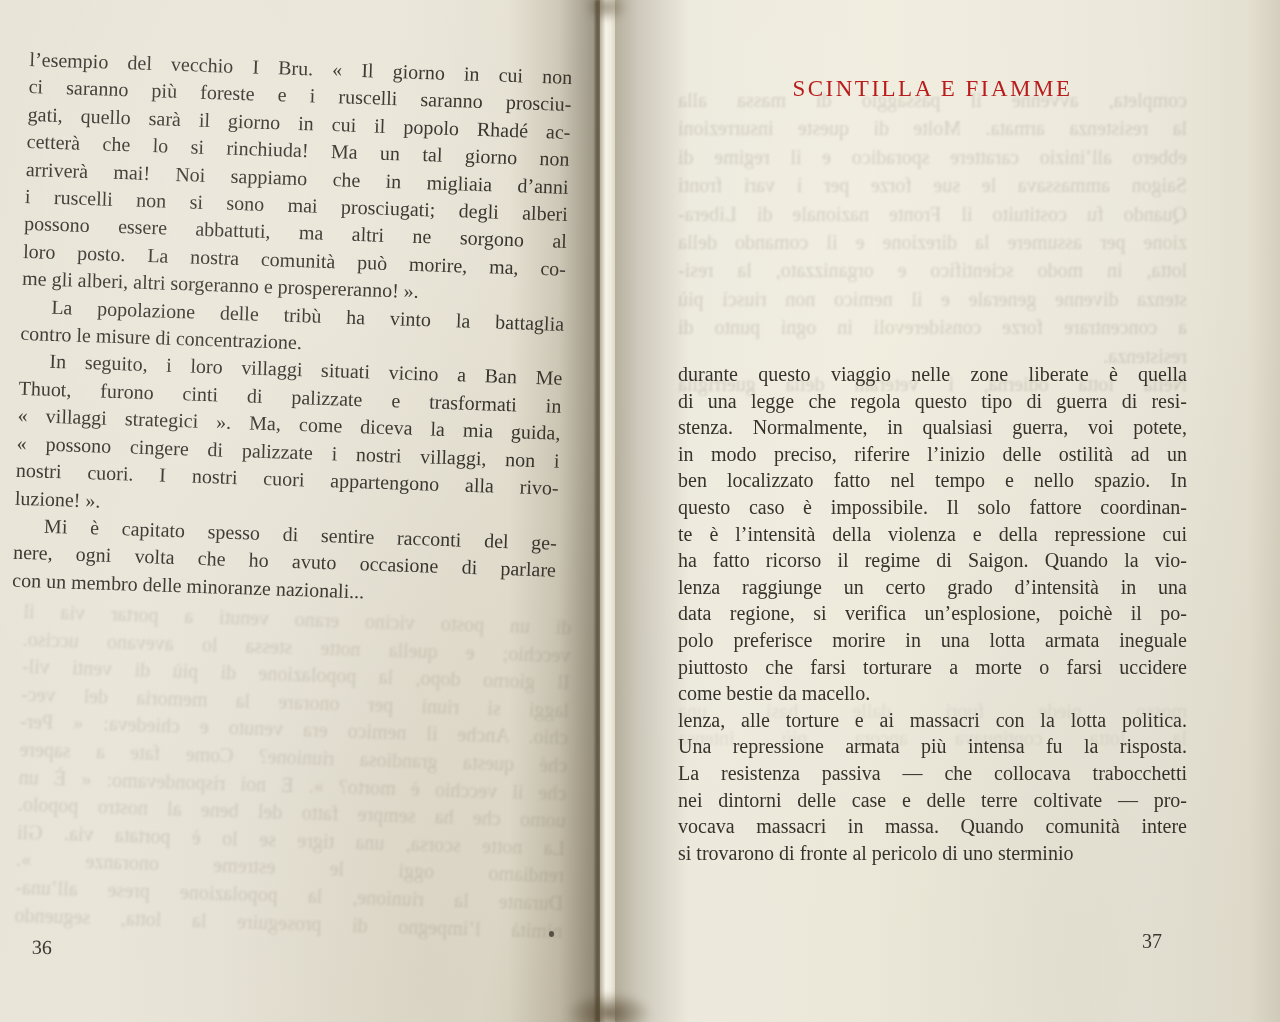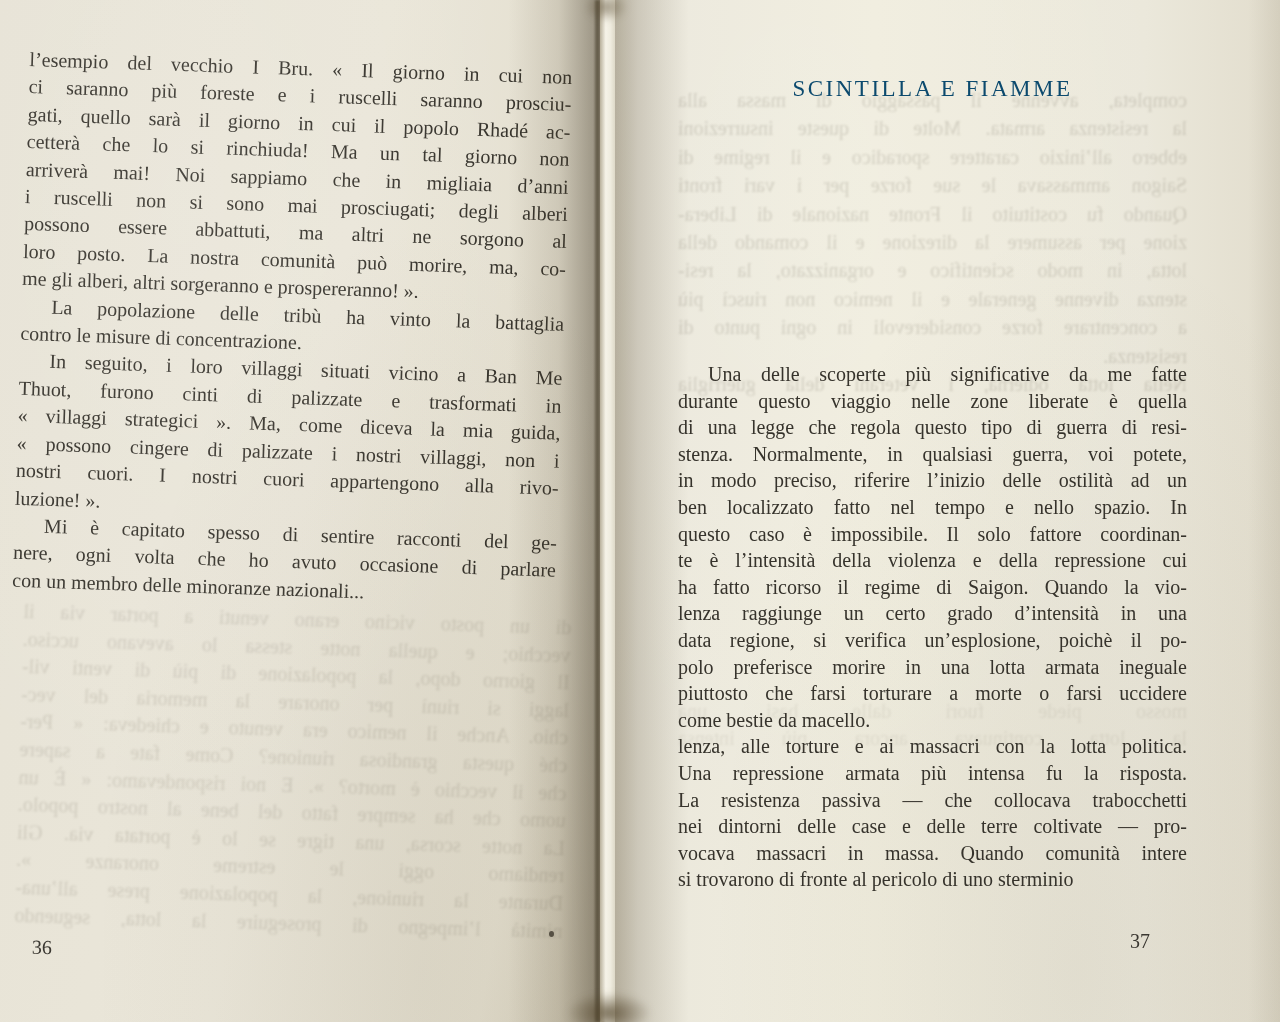--- a/index.html
+++ b/index.html
@@ -35,24 +35,24 @@
     background:linear-gradient(to right,rgba(90,78,52,0),rgba(90,78,52,.10));}
   
   .textblock{position:absolute;color:#36332c;}
   .left-text{left:30px;top:46px;width:543px;font-size:20px;line-height:27.4px;
     transform:rotate(1.9deg);transform-origin:0 0;}
   .right-text{left:678px;top:361px;width:509px;font-size:20px;line-height:26.6px;}
   .line{text-align:justify;text-align-last:justify;white-space:normal;}
   .line.last{text-align-last:left;}
   .line.indent{text-indent:30px;}
   .chapter-title{position:absolute;left:678px;top:76px;width:509px;text-align:center;
-    font-size:23px;letter-spacing:2.5px;color:#0c4a6e;}
+    font-size:23px;letter-spacing:2.5px;color:#b91c1c;}
   .page-number{position:absolute;font-size:20px;color:#3a3731;}
   .pn-left{left:32px;top:936px;transform:rotate(1.2deg);}
-  .pn-right{left:1130px;top:930px;width:44px;text-align:left;}
+  .pn-right{left:1130px;top:930px;width:44px;text-align:center;}
   
   .ghost{position:absolute;color:#6d6758;pointer-events:none;}
   .ghost .flip{transform:scaleX(-1);}
   .ghost .line{text-align:justify;text-align-last:justify;}
   .ghost-left{left:24px;top:598px;width:548px;font-size:20px;line-height:27.6px;
     opacity:.20;filter:blur(1.2px);transform:rotate(1.7deg);transform-origin:0 0;}
   .ghost-right-top{left:678px;top:86px;width:509px;font-size:20px;line-height:28.4px;
     opacity:.22;filter:blur(1.1px);}
   .ghost-right-mid{left:678px;top:698px;width:509px;font-size:20px;line-height:26.6px;
     opacity:.11;filter:blur(1.2px);}
@@ -132,21 +132,20 @@
   <div class="ghost ghost-right-mid">
     <div class="flip">
         <div class="line">mosso piede fuori dalle basi, una</div>
         <div class="line">la lotta continuava ancora più intensa</div>
       </div>
   </div>
 
   <div class="chapter-title">SCINTILLA E FIAMME</div>
 
   <div class="textblock right-text">
-      <div class="line indent">Una delle scoperte più significative da me fatte</div>
       <div class="line">durante questo viaggio nelle zone liberate è quella</div>
       <div class="line">di una legge che regola questo tipo di guerra di resi-</div>
       <div class="line">stenza. Normalmente, in qualsiasi guerra, voi potete,</div>
       <div class="line">in modo preciso, riferire l’inizio delle ostilità ad un</div>
       <div class="line">ben localizzato fatto nel tempo e nello spazio. In</div>
       <div class="line">questo caso è impossibile. Il solo fattore coordinan-</div>
       <div class="line">te è l’intensità della violenza e della repressione cui</div>
       <div class="line">ha fatto ricorso il regime di Saigon. Quando la vio-</div>
       <div class="line">lenza raggiunge un certo grado d’intensità in una</div>
       <div class="line">data regione, si verifica un’esplosione, poichè il po-</div>

